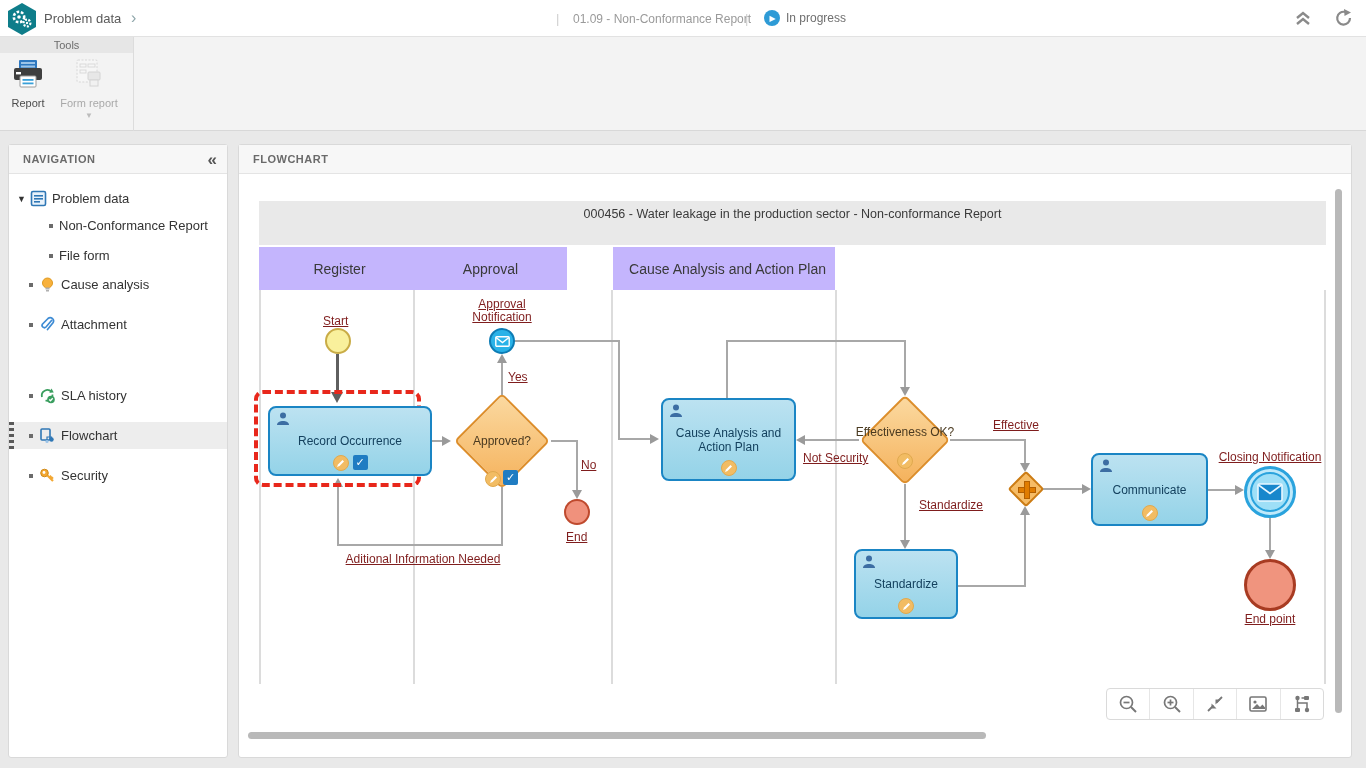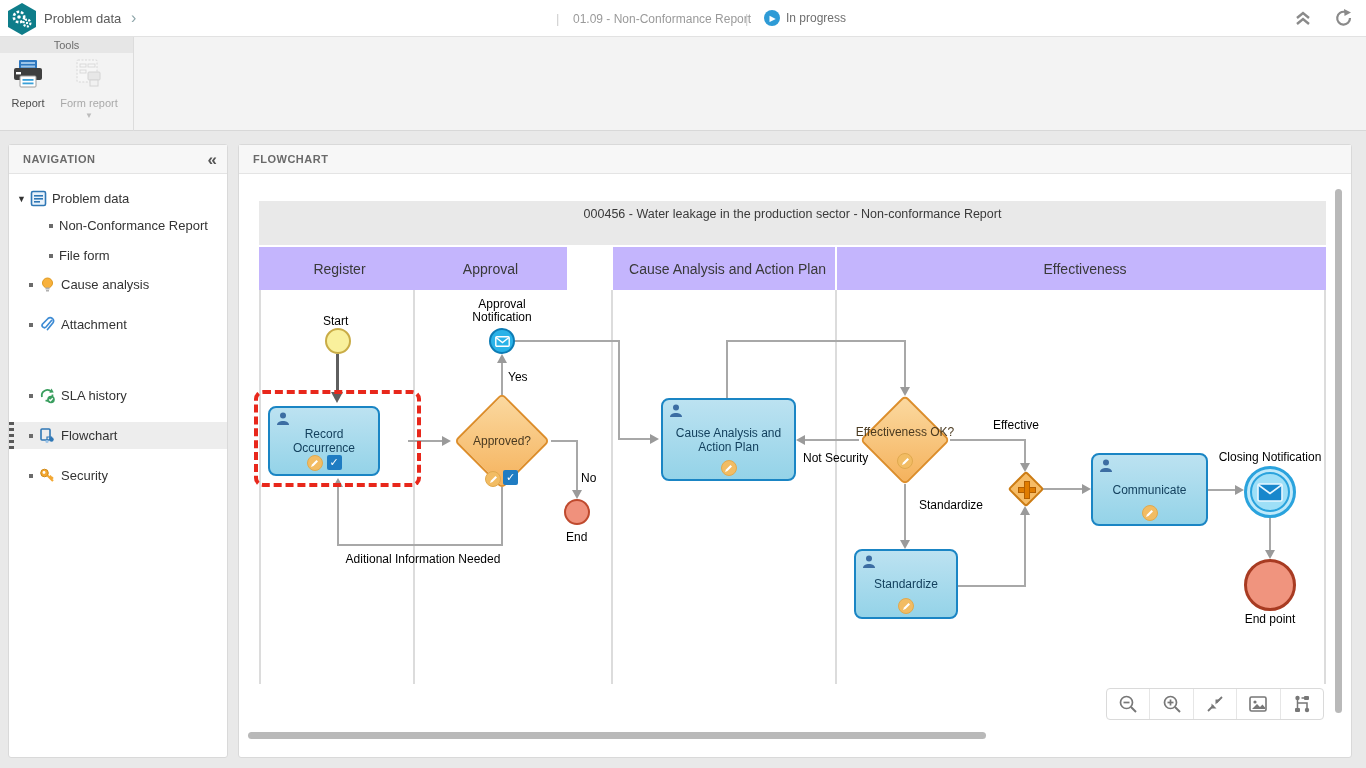--- a/index.html
+++ b/index.html
@@ -62,21 +62,21 @@
 
   .task { position:absolute; background:linear-gradient(#bce2f1,#94d3e8); border:2px solid #1a85c4; border-radius:8px; display:flex; align-items:center; justify-content:center; text-align:center; font-size:12px; color:#14415e; line-height:14px; padding:0 6px; }
   .task .person { position:absolute; top:4px; left:6px; }
   .task .badges { position:absolute; bottom:3px; left:0; right:0; display:flex; justify-content:center; gap:4px; }
   .note-badge { width:16px; height:16px; border-radius:50%; background:#f2bc63; border:1px solid #e0a94e; display:inline-flex; align-items:center; justify-content:center; }
   .check-badge { width:15px; height:15px; background:#1f7cc2; border-radius:2px; color:#fff; font-size:11px; line-height:15px; text-align:center; display:inline-block; }
 
   .dshape { width:100%; height:100%; transform:rotate(45deg); background:linear-gradient(135deg,#fbd9a0,#f5b25c); border:2px solid #dd8e2b; border-radius:5px; }
   .dlabel { position:absolute; font-size:12px; color:#4a3push0; color:#4a3a20; text-align:center; line-height:14px; }
 
-  .flow-label { position:absolute; font-size:12px; color:#000000; white-space:nowrap; }
+  .flow-label { position:absolute; font-size:12px; color:#7f1d1d; white-space:nowrap;text-decoration:underline; }
   .flow-label.c { text-align:center; white-space:normal; }
 
   .ev-start { position:absolute; width:26px; height:26px; border-radius:50%; background:#f9f09c; border:2px solid #c9ac46; }
   .ev-end-sm { position:absolute; width:26px; height:26px; border-radius:50%; background:#f0917c; border:2px solid #bf4a2e; }
   .ev-msg { position:absolute; width:26px; height:26px; border-radius:50%; background:#29b2e8; border:2px solid #0c7cb5; display:flex; align-items:center; justify-content:center; }
   .ev-msg-lg { position:absolute; width:52px; height:52px; border-radius:50%; background:#bfe9fa; border:3px solid #2aa3dd; display:flex; align-items:center; justify-content:center; }
   .ev-msg-lg .inner { width:40px; height:40px; border-radius:50%; border:2px solid #2aa3dd; background:#9edff7; display:flex; align-items:center; justify-content:center; }
   .ev-end-lg { position:absolute; width:52px; height:52px; border-radius:50%; background:#f0947e; border:3px solid #a83b22; }
 
   .gateway { position:absolute; width:26px; height:26px; }
@@ -266,21 +266,20 @@
   <div class="panel-head">
     <span>FLOWCHART</span>
   </div>
 
   <div class="diagram">
 
     <div class="dg-title">000456 - Water leakage in the production sector - Non-conformance Report</div>
     <div class="lane-head" style="left:0; width:154px;">Register</div>
     <div class="lane-head" style="left:148px; width:160px;">Approval</div>
     <div class="lane-head" style="left:354px; width:222px;">Cause Analysis and Action Plan</div>
-    <div class="lane-head" style="left:578px; width:489px;">Effectiveness</div>
     <div class="lane-line" style="left:0;"></div>
     <div class="lane-line" style="left:154px;"></div>
     <div class="lane-line" style="left:352px;"></div>
     <div class="lane-line" style="left:576px;"></div>
     <div class="lane-line" style="left:1065px;"></div>
 
     <div class="ln" style="left:77px; top:153px; width:3px; height:40px; background:#5f5f5f;"></div>
     <div class="ah" style="left:72px; top:191px; border-left:6px solid transparent; border-right:6px solid transparent; border-top:11px solid #5f5f5f;"></div>
 
     <div class="ln" style="left:149px; top:239px; width:36px; height:2px;"></div>
@@ -329,21 +328,21 @@
     <div class="ah r" style="left:976px; top:284px;"></div>
 
     <div class="ln" style="left:1010px; top:317px; width:2px; height:34px;"></div>
     <div class="ah d" style="left:1006px; top:349px;"></div>
 
     <div class="flow-label" style="left:64px; top:113px;">Start</div>
     <div class="ev-start" style="left:66px; top:127px;"></div>
 
     <div class="red-select" style="left:-5px; top:189px; width:167px; height:97px;"></div>
 
-    <div class="task" style="left:9px; top:205px; width:112px; height:70px;">
+    <div class="task" style="left:9px; top:205px; width:164px; height:70px;">
       <span class="person">
         <svg width="14" height="13" viewBox="0 0 14 13">
             <circle cx="7" cy="3.4" r="3" fill="#3c6da3"></circle>
             <path d="M1 13 c0-5.2 12-5.2 12 0 z" fill="#3c6da3"></path>
           </svg>
       </span>
       <span>Record Occurrence</span>
       <span class="badges">
         <span class="note-badge">
             <svg width="9" height="9" viewBox="0 0 9 9">
@@ -368,21 +367,21 @@
     <div class="flow-label" style="left:249px; top:169px;">Yes</div>
 
     <div class="flow-label c" style="left:193px; top:97px; width:100px; line-height:13px;">Approval Notification</div>
     <div class="ev-msg" style="left:230px; top:127px;">
       <svg width="15" height="11" viewBox="0 0 15 11">
           <rect x="0.8" y="0.8" width="13.4" height="9.4" rx="1" fill="none" stroke="#fff" stroke-width="1.4"></rect>
           <path d="M1 1.5 L7.5 6.5 L14 1.5" fill="none" stroke="#fff" stroke-width="1.4"></path>
         </svg>
     </div>
 
-    <div class="flow-label" style="left:322px; top:270px;">No</div>
+    <div class="flow-label" style="left:322px; top:257px;">No</div>
     <div class="ev-end-sm" style="left:305px; top:298px;"></div>
     <div class="flow-label" style="left:307px; top:329px;">End</div>
 
     <div class="flow-label c" style="left:85px; top:351px; width:158px;">Aditional Information Needed</div>
 
     <div class="task" style="left:402px; top:197px; width:135px; height:83px;">
       <span class="person">
         <svg width="14" height="13" viewBox="0 0 14 13">
             <circle cx="7" cy="3.4" r="3" fill="#3c6da3"></circle>
             <path d="M1 13 c0-5.2 12-5.2 12 0 z" fill="#3c6da3"></path>

